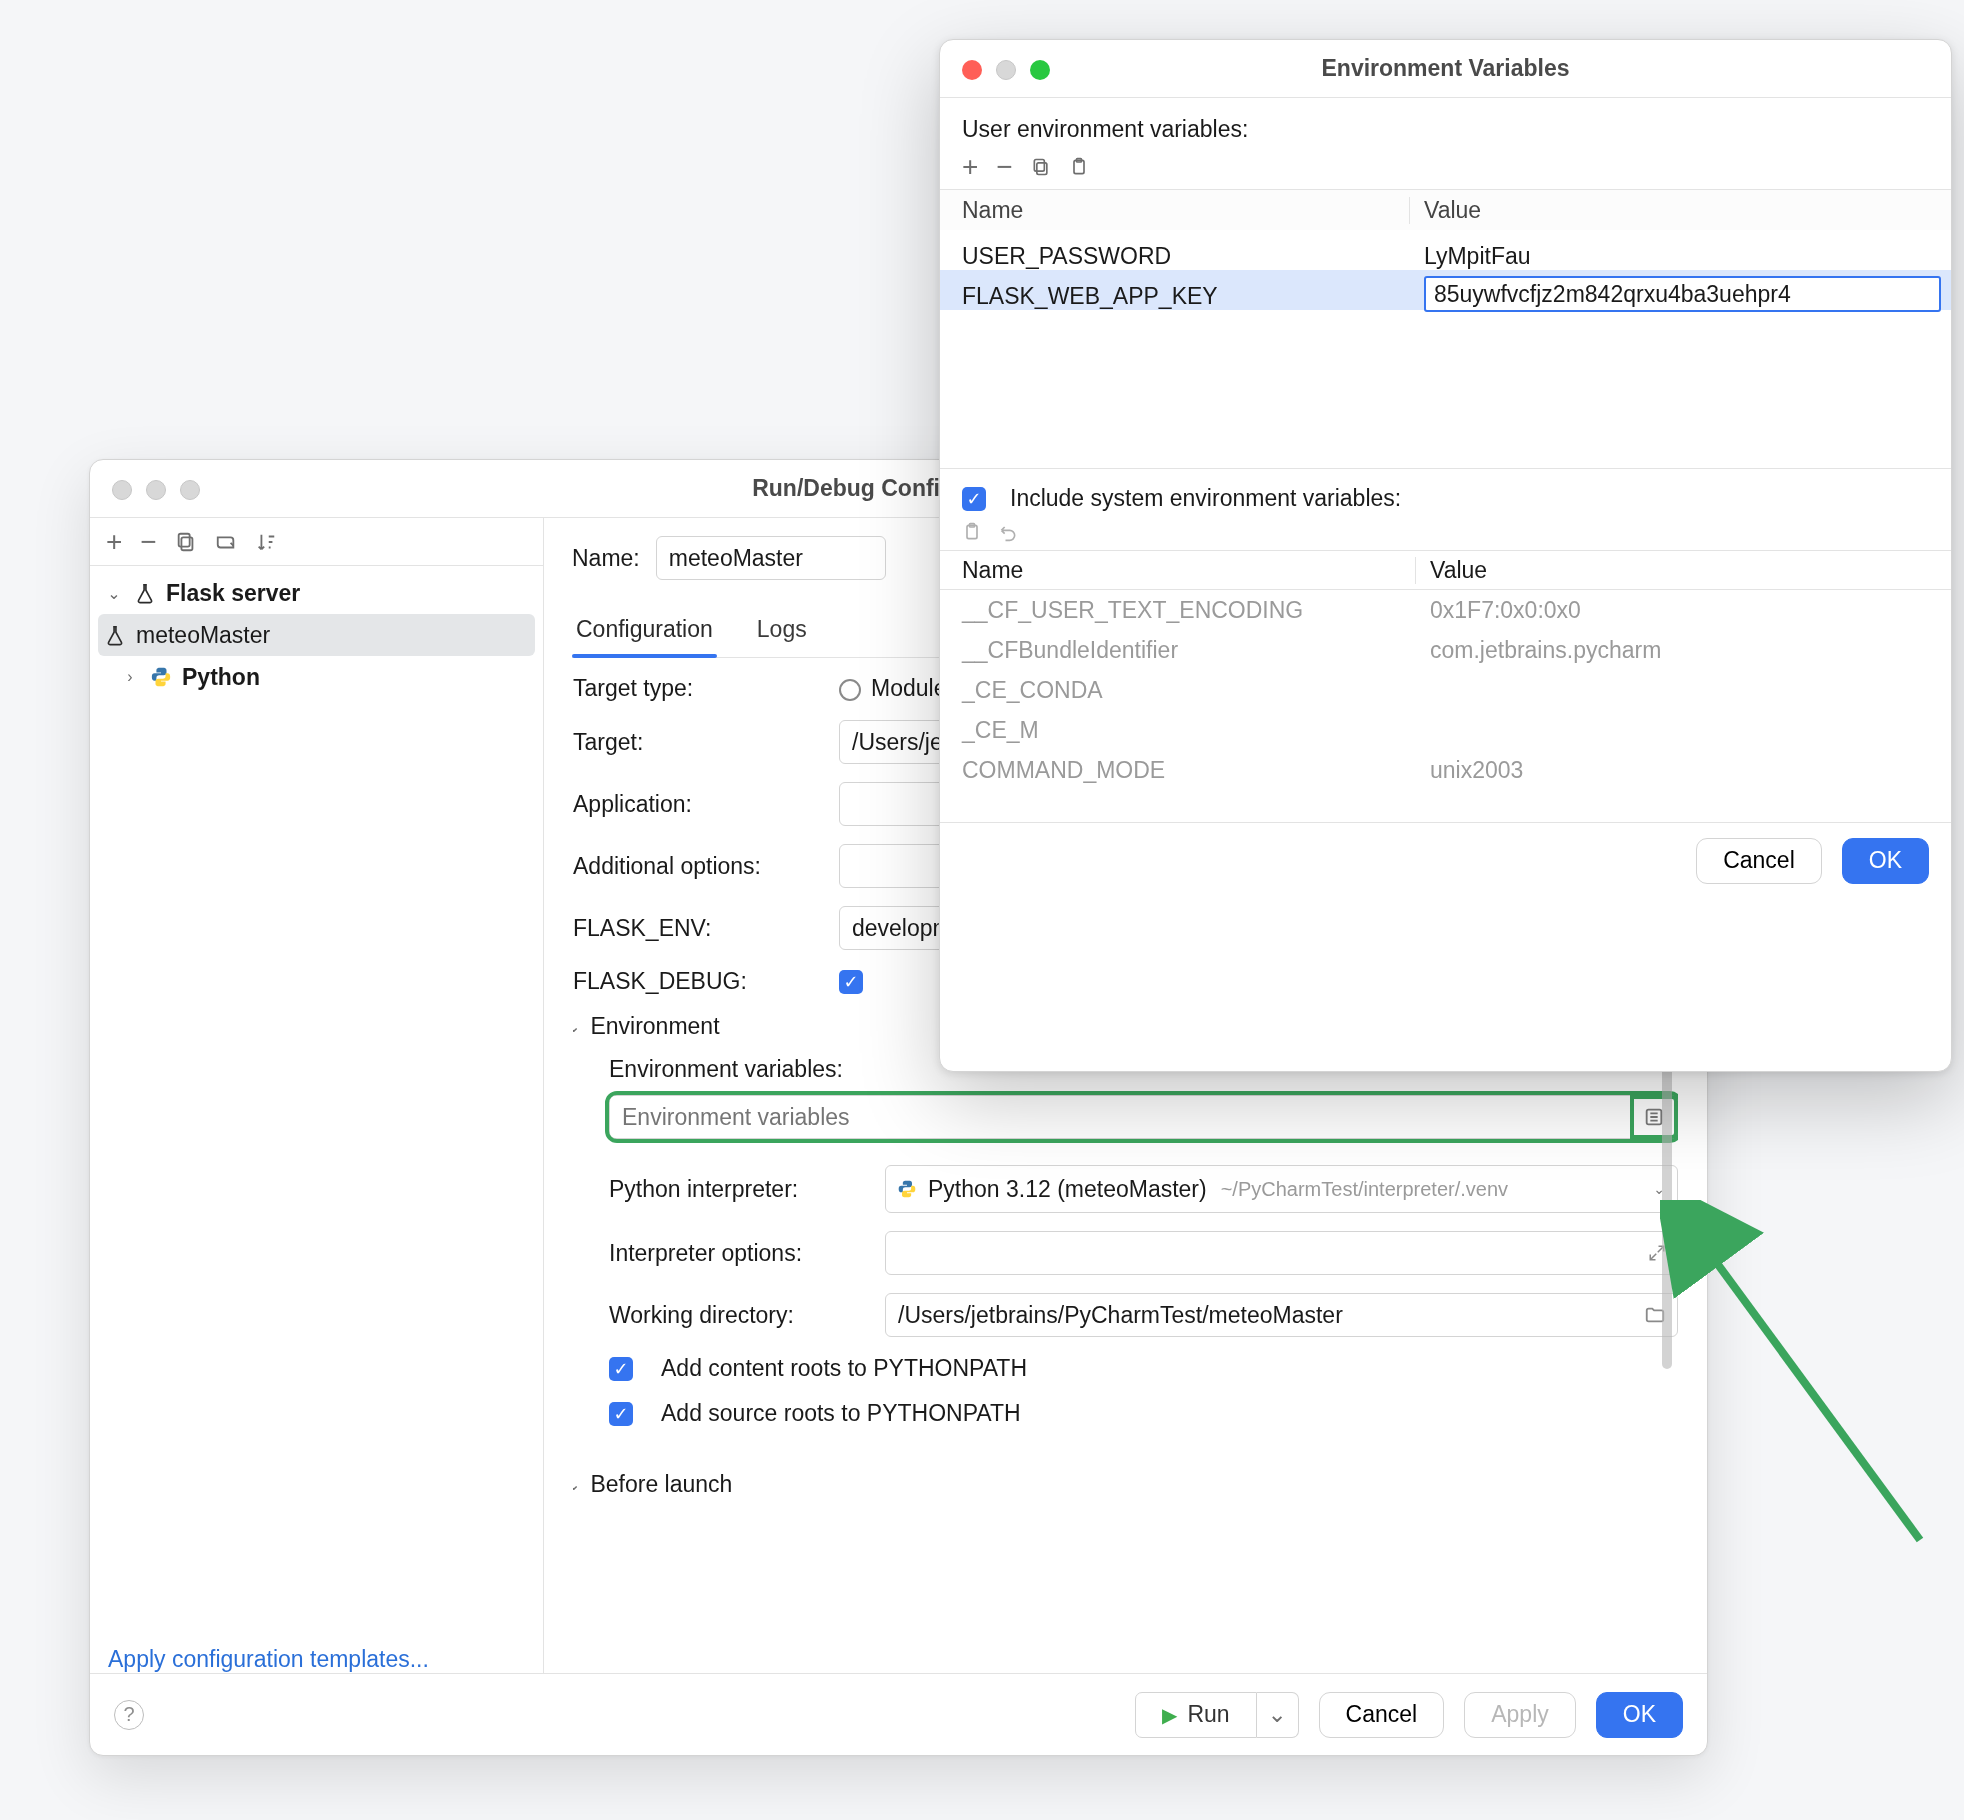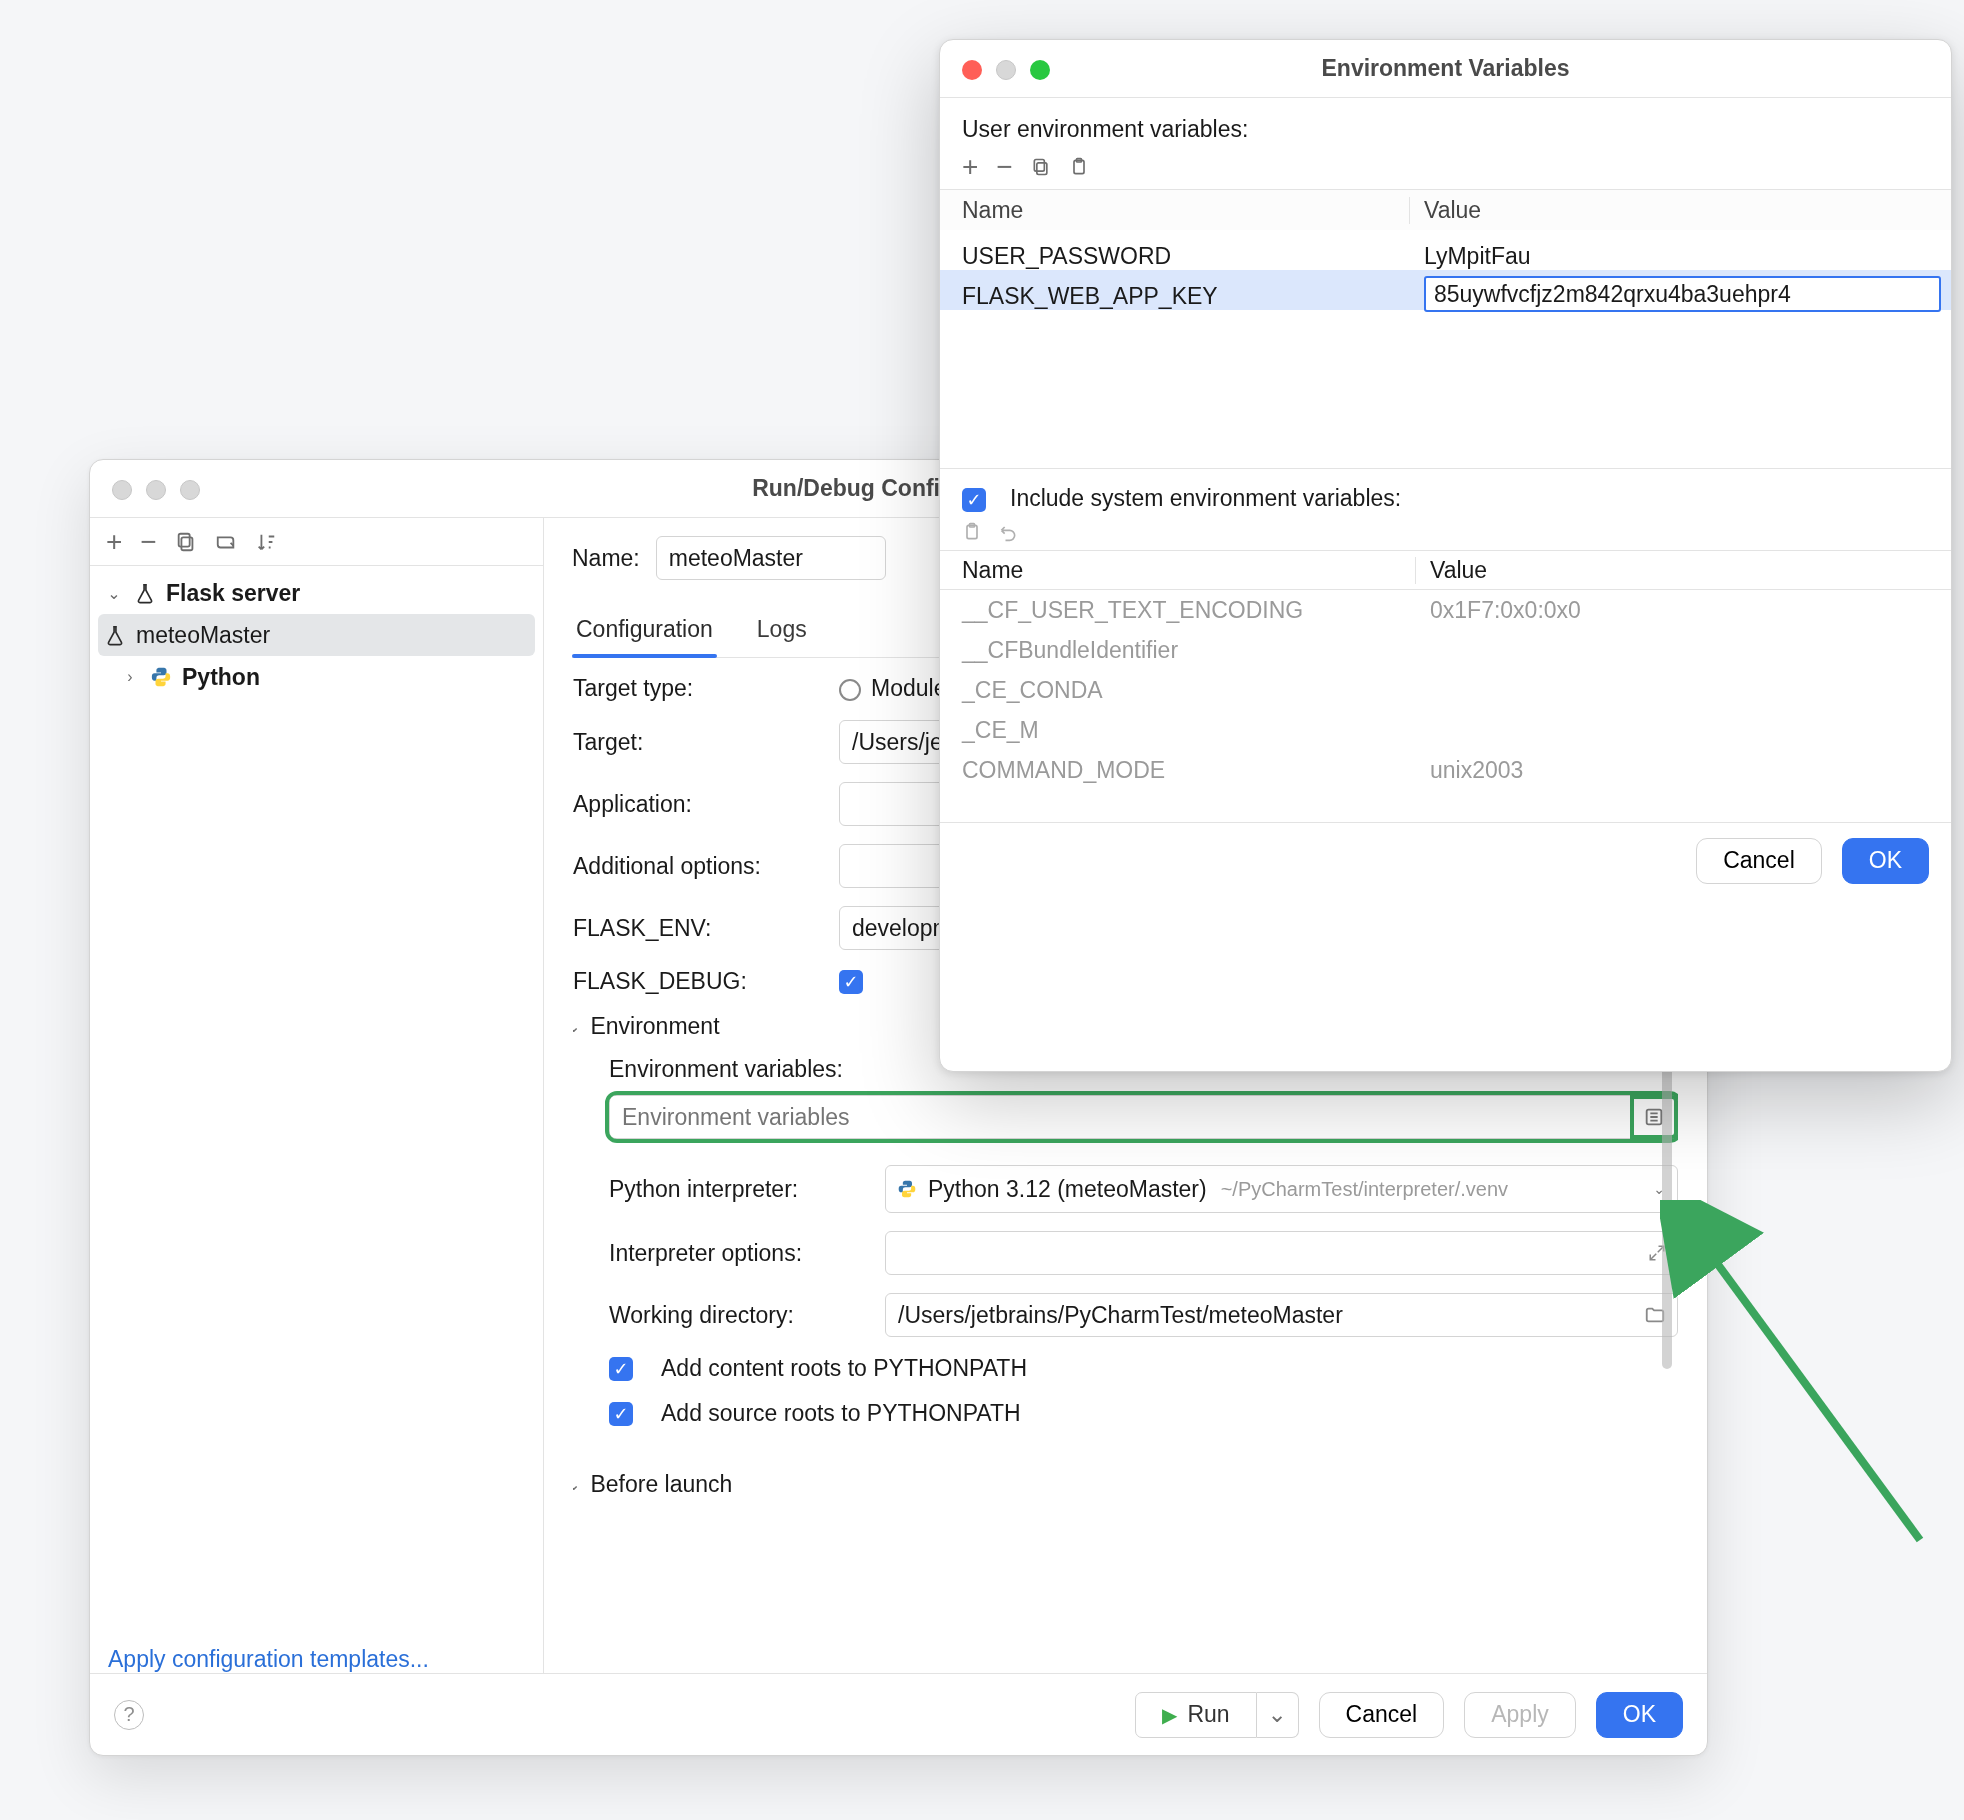--- a/index.html
+++ b/index.html
@@ -185,21 +185,21 @@
   .env-head .c2{flex:1;padding-left:14px}
   .env-body{height:238px;overflow:hidden}
   .env-row{display:flex;height:40px;align-items:flex-end}
   .env-row .c1{width:470px;padding-left:22px}
   .env-row .c2{flex:1;padding-left:14px}
   .env-row.sel{background:var(--row-sel)}
   .env-row.sel .c2 .edit{
     border:2.5px solid var(--blue-bright);background:#fff;height:36px;margin:-2px 10px -2px 0;display:flex;align-items:center;padding:0 8px;border-radius:3px
   }
 
-  .env-include{display:flex;align-items:flex-end;gap:12px;padding:16px 22px 10px 22px}
+  .env-include{display:flex;align-items:center;gap:12px;padding:16px 22px 10px 22px}
   .sys-toolbar{display:flex;gap:16px;padding:0 22px 8px 22px;color:#b0b0b0}
   .sys-head{display:flex;height:40px;align-items:center;border-top:1px solid var(--border-light);border-bottom:1px solid var(--border-light)}
   .sys-head .c1{width:476px;padding-left:22px;border-right:1px solid var(--border-light)}
   .sys-head .c2{flex:1;padding-left:14px}
   .sys-body{height:232px;overflow:hidden;color:var(--text-muted)}
   .sys-row{display:flex;height:40px;align-items:center}
   .sys-row .c1{width:476px;padding-left:22px}
   .sys-row .c2{flex:1;padding-left:14px}
 
   .env-footer{border-top:1px solid var(--border-light);height:76px;display:flex;align-items:center;justify-content:flex-end;gap:20px;padding:0 22px}
@@ -481,20 +481,21 @@
     <div class="c1">Name</div>
     <div class="c2">Value</div>
   </div>
   <div class="sys-body">
     <div class="sys-row">
         <div class="c1">__CF_USER_TEXT_ENCODING</div>
         <div class="c2">0x1F7:0x0:0x0</div>
       </div>
     <div class="sys-row">
         <div class="c1">__CFBundleIdentifier</div>
+        <div class="c2">com.jetbrains.pycharm</div>
       </div>
     <div class="sys-row">
         <div class="c1">_CE_CONDA</div>
         <div class="c2"></div>
       </div>
     <div class="sys-row">
         <div class="c1">_CE_M</div>
         <div class="c2"></div>
       </div>
     <div class="sys-row">

